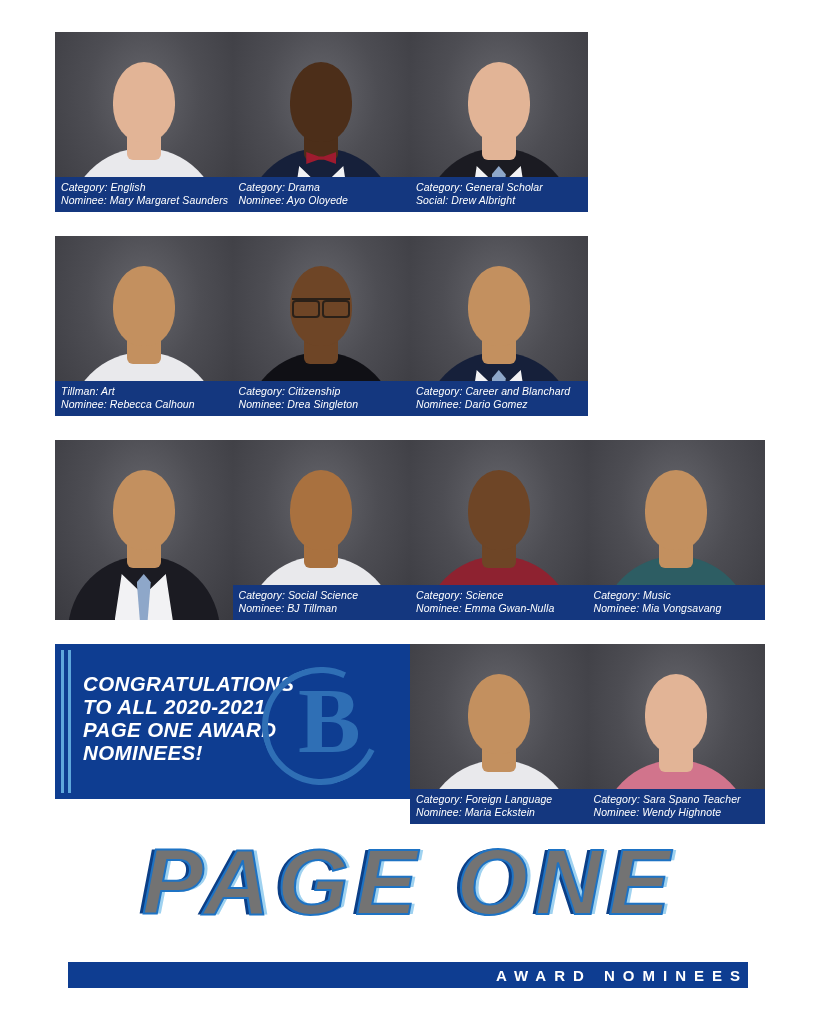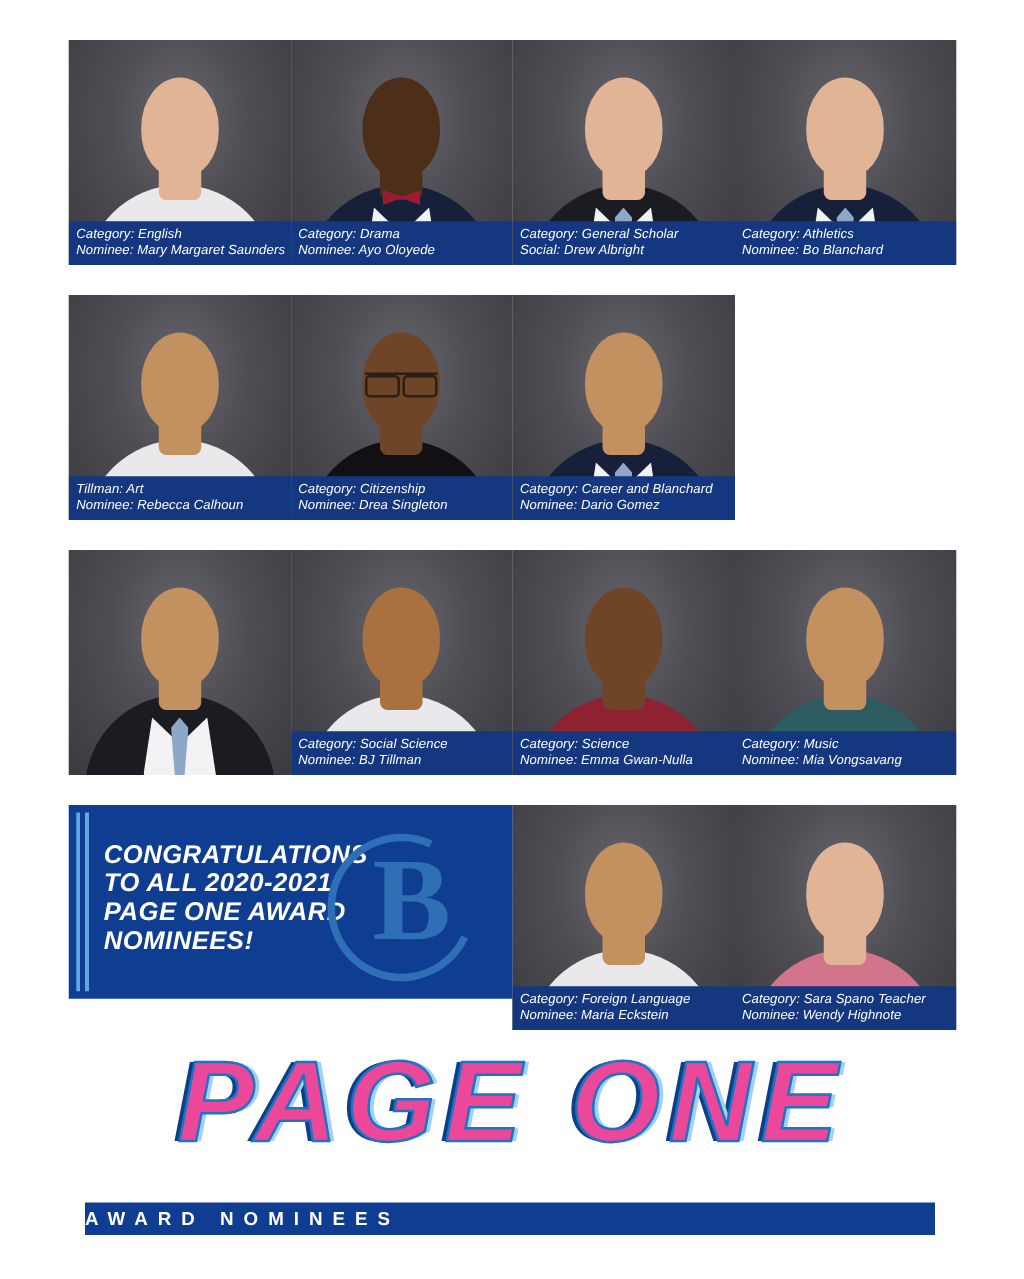--- a/index.html
+++ b/index.html
@@ -257,38 +257,38 @@
     width: 819px;
     text-align: center;
   }
   .wordmark .txt {
     font-family: "Liberation Sans", sans-serif;
     font-weight: 800;
     font-style: italic;
     font-size: 92px;
     line-height: 100px;
     letter-spacing: 7px;
-    color: #ec4899;
+    color: #737373;
     -webkit-text-stroke: 2px #1e73c4;
     text-shadow: 4px 0 0 #9fd2f0, -4px 0 0 #0c3f86;
   }
   .subbar {
     position: absolute;
     left: 68px;
     top: 962px;
     width: 680px;
     height: 26px;
     background: #0e3d91;
     color: #ffffff;
     font-size: 15px;
     font-weight: 700;
     letter-spacing: 8px;
     display: flex;
     align-items: center;
-    justify-content: flex-start;
+    justify-content: flex-end;
   }
 </style>
 </head>
 <body>
 
 <div id="poster">
 
   <div class="grid">
 
     <div class="row">
@@ -331,35 +331,20 @@
           <div class="head"></div>
           <div class="collar"></div>
           <div class="tie"></div>
         </div>
         <div class="caption">
           <span class="line">Category: General Scholar</span>
           <span class="line">Social: Drew Albright</span>
         </div>
       </div>
 
-      <div class="cell">
-        <div class="portrait t-light">
-          <div class="bg"></div>
-          <div class="shoulders navy"></div>
-          <div class="neck"></div>
-          <div class="hair h-short h-auburn"></div>
-          <div class="head"></div>
-          <div class="collar"></div>
-          <div class="tie"></div>
-        </div>
-        <div class="caption">
-          <span class="line">Category: Athletics</span>
-          <span class="line">Nominee: Bo Blanchard</span>
-        </div>
-      </div>
     </div>
 
     <div class="row">
 
       <div class="cell r2">
         <div class="portrait t-med">
           <div class="bg"></div>
           <div class="shoulders white"></div>
           <div class="neck"></div>
           <div class="hair h-long h-brown"></div>

